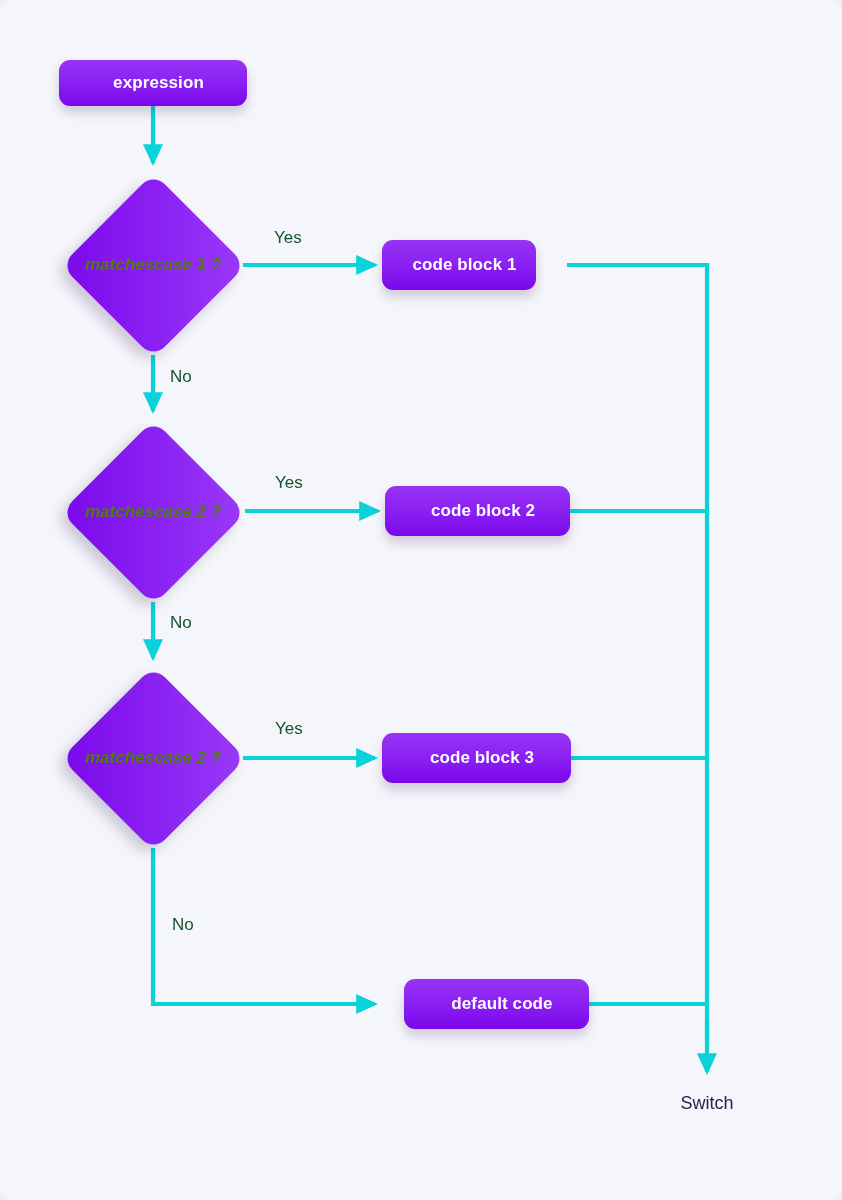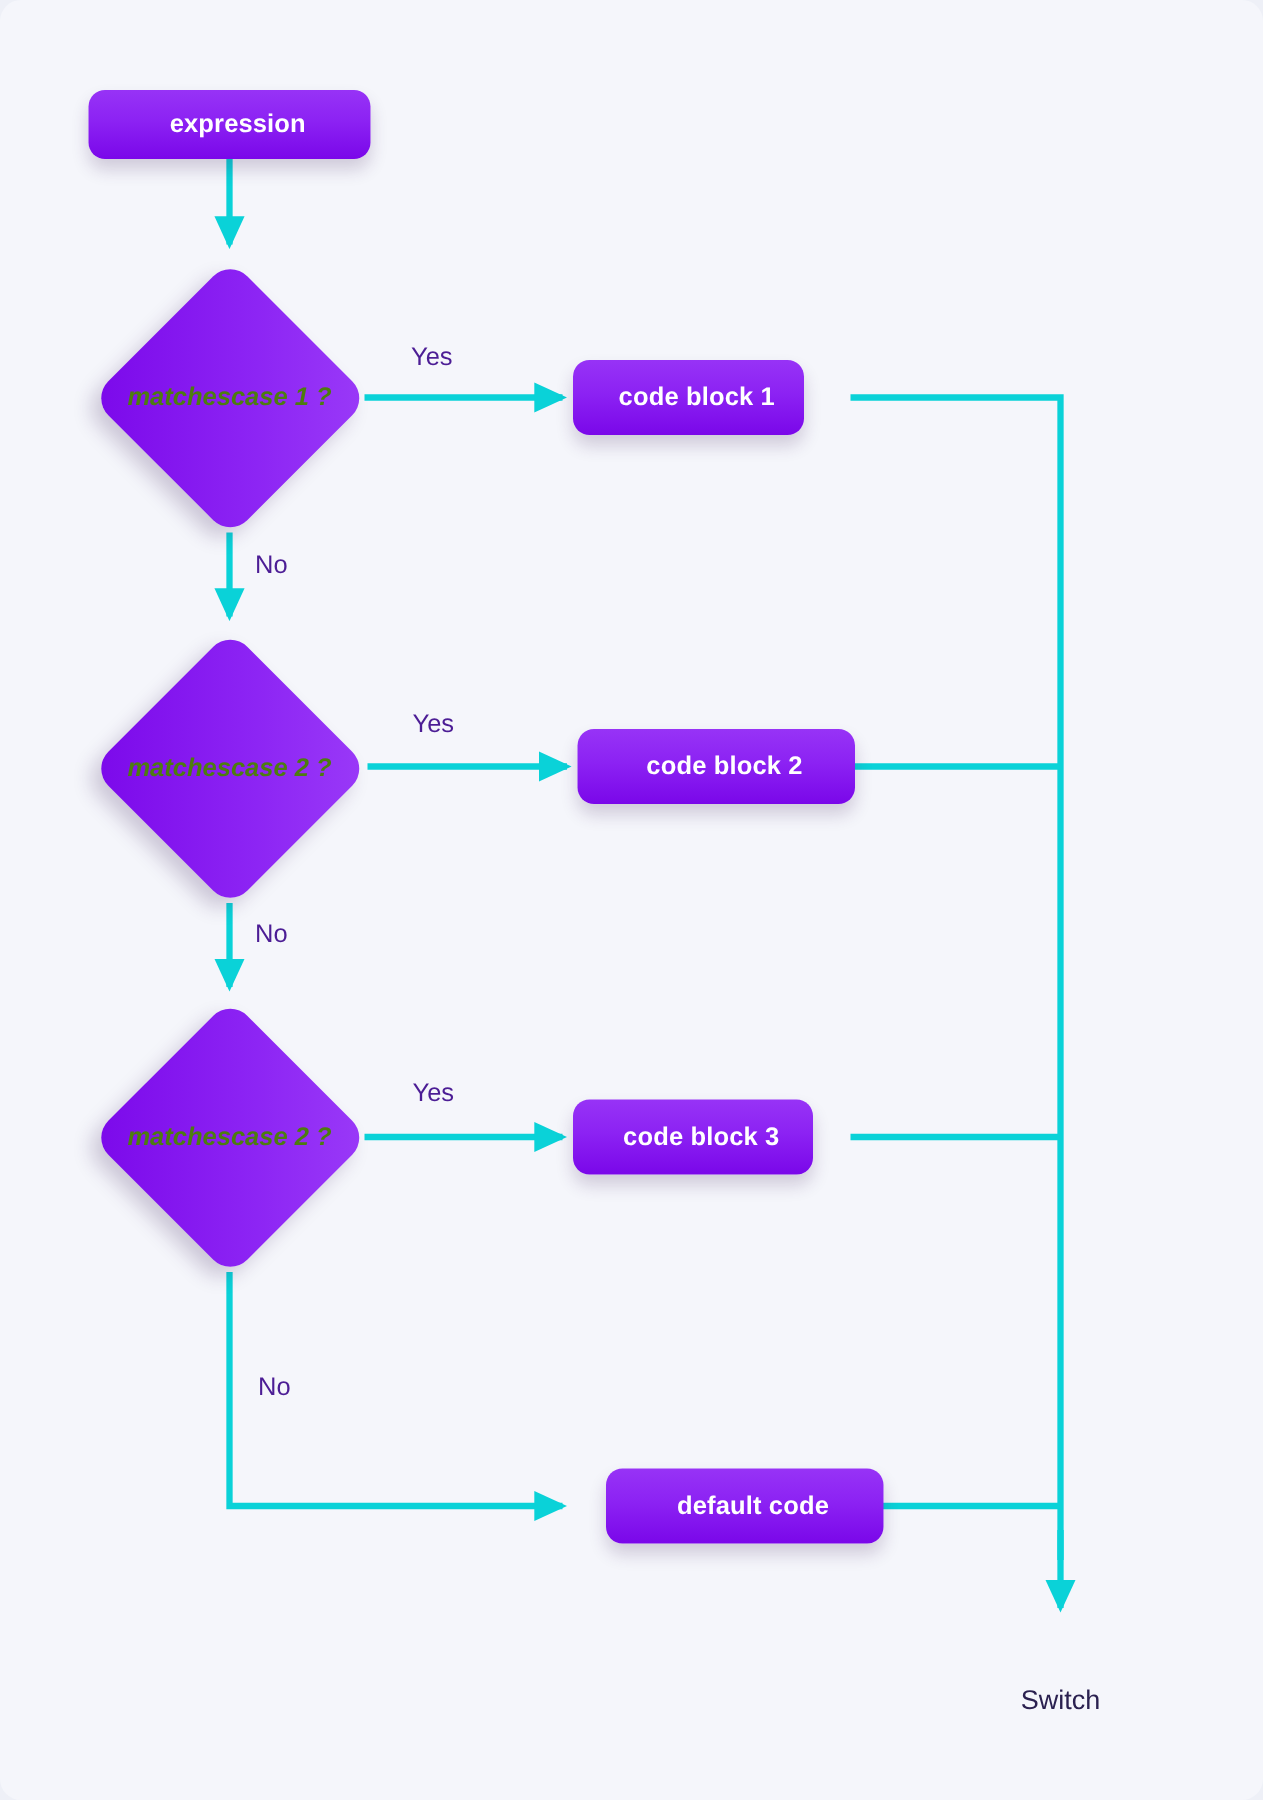--- a/index.html
+++ b/index.html
@@ -77,36 +77,35 @@
     font-size: 17px;
     line-height: 1.65;
     text-align: center;
     pointer-events: none;
     font-style: italic;
   }
 
   
   .edge-label {
     position: absolute;
-    color: #4c1d95;
+    color: #14532d;
     font-size: 17px;
     font-weight: normal;
     white-space: nowrap;
     z-index: 4;
   }
   .end-label {
     position: absolute;
     color: #2b2150;
     font-size: 18px;
     font-weight: normal;
     text-align: center;
     line-height: 1.55;
     white-space: nowrap;
     z-index: 4;
-    margin-top: 30px;
   }
 </style>
 </head>
 <body>
 
 <div id="canvas">
 
   <svg id="edges" viewBox="0 0 842 1200" xmlns="http://www.w3.org/2000/svg">
     <defs>
       <marker id="arrow" viewBox="0 0 10 10" refX="8.6" refY="5" markerWidth="5.2" markerHeight="5.2" orient="auto-start-reverse">
@@ -171,21 +170,21 @@
   </div>
 
   <div class="box" style="left:382px; top:240px; width:154px; height:50px;">
     <span>code block 1</span>
   </div>
 
   <div class="box" style="left:385px; top:486px; width:185px; height:50px;">
     <span>code block 2</span>
   </div>
 
-  <div class="box" style="left:382px; top:733px; width:160px; height:50px;">
+  <div class="box" style="left:382px; top:733px; width:189px; height:50px;">
     <span>code block 3</span>
   </div>
 
   <div class="box" style="left:404px; top:979px; width:185px; height:50px;">
     <span>default code</span>
   </div>
 
   <div class="edge-label" style="left:274px; top:228px;">Yes</div>
 
   <div class="edge-label" style="left:170px; top:367px;">No</div>

